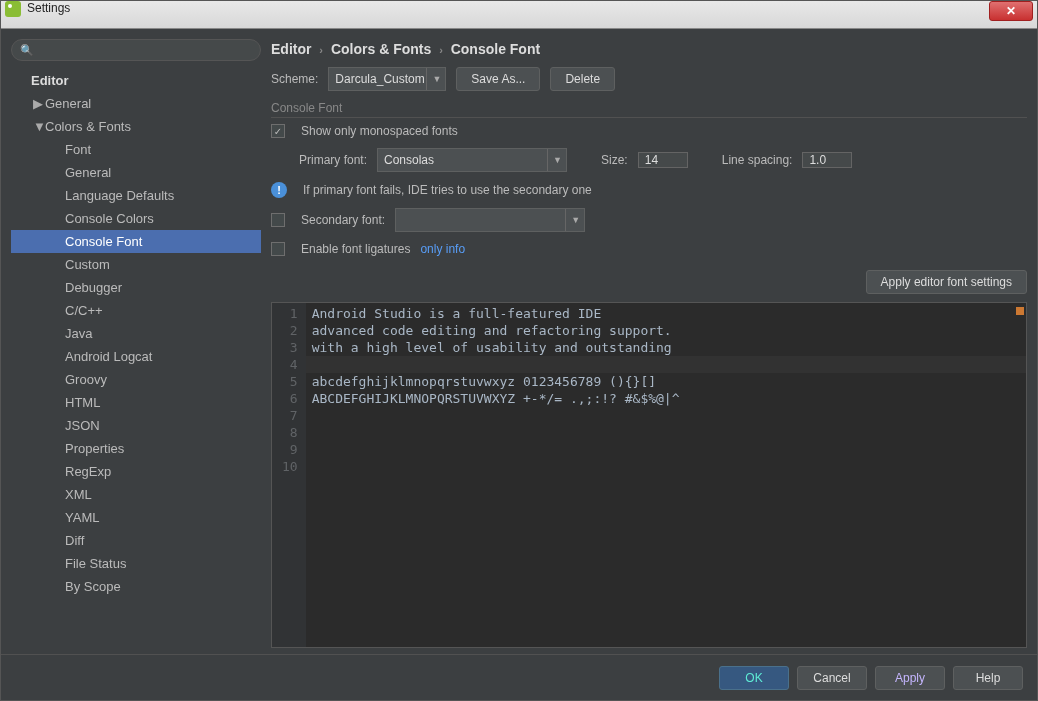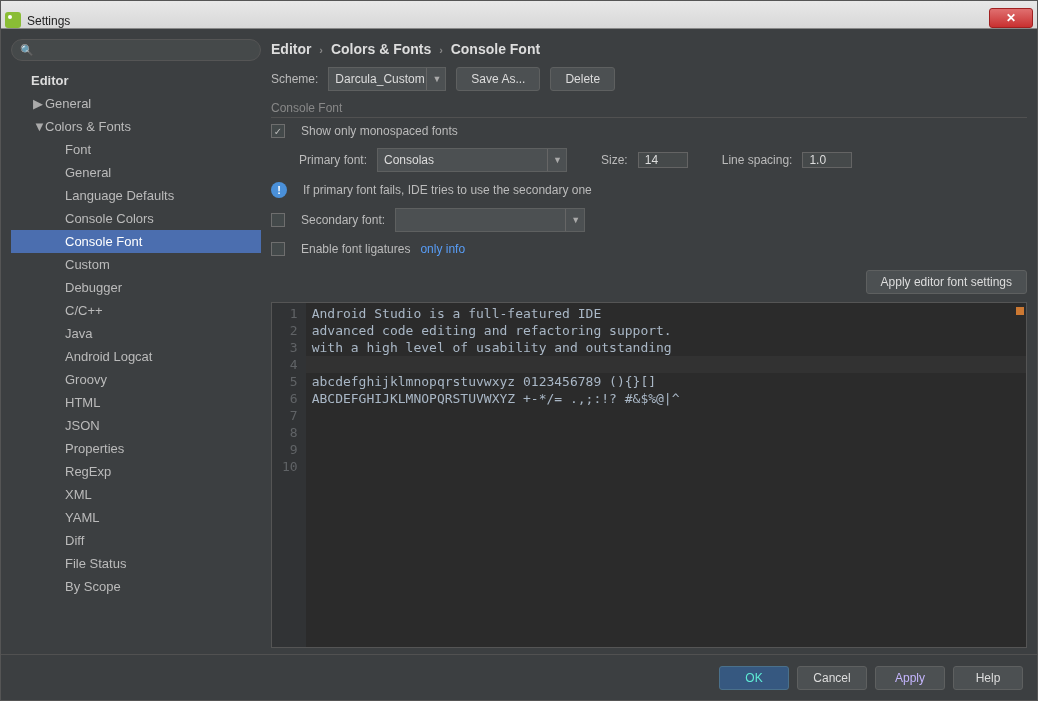--- a/index.html
+++ b/index.html
@@ -1,18 +1,18 @@
 <!DOCTYPE html>
 <html><head>
 <meta charset="utf-8">
 <style>
 * { box-sizing: border-box; margin: 0; padding: 0; }
 body { font-family: "Segoe UI", Tahoma, sans-serif; font-size: 12px; background: #3c3f41; color: #bbb; overflow: hidden; }
 .window { width: 1038px; height: 701px; background: #3c3f41; border: 1px solid #555; display: flex; flex-direction: column; }
-.titlebar { height: 28px; background: linear-gradient(#e8e8e8,#d8d8d8); display: flex; align-items: flex-end; padding: 0 4px; color: #222; border-bottom: 1px solid #888; }
+.titlebar { height: 28px; background: linear-gradient(#e8e8e8,#d8d8d8); display: flex; align-items: flex-start; padding: 0 4px; color: #222; border-bottom: 1px solid #888; }
 .titlebar .app-icon { width: 16px; height: 16px; background: #8abd35; border-radius: 3px; margin-right: 6px; position: relative; }
 .titlebar .app-icon::before { content:""; position:absolute; left:3px; top:3px; width:4px; height:4px; border-radius:50%; background:#fff; }
 .titlebar .title { flex: 1; font-size: 12px; }
 .titlebar .close { width: 44px; height: 20px; background: linear-gradient(#e07070,#c83030); border-radius: 3px; color: #fff; display: flex; align-items: center; justify-content: center; font-size: 12px; font-weight: bold; border:1px solid #a02020; }
 .body { flex: 1; display: flex; padding: 10px 10px 0 10px; gap: 10px; overflow: hidden; }
 .sidebar { width: 250px; display: flex; flex-direction: column; }
 .search { height: 22px; background: #45494a; border: 1px solid #555; border-radius: 11px; display: flex; align-items: center; padding: 0 8px; margin-bottom: 8px; }
 .search .mag { color: #888; font-size: 11px; margin-right: 4px; }
 .tree { flex: 1; overflow-y: auto; font-size: 13px; }
 .tree-item { padding: 4px 8px; cursor: default; white-space: nowrap; }

